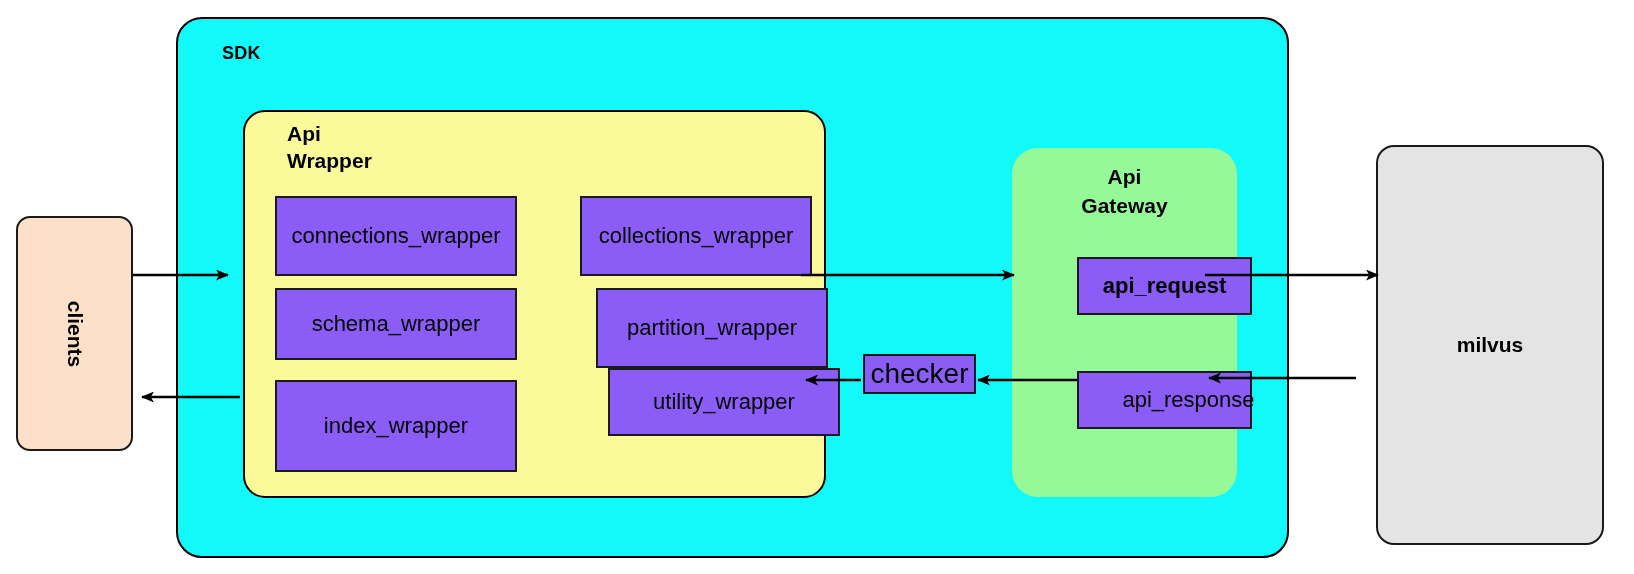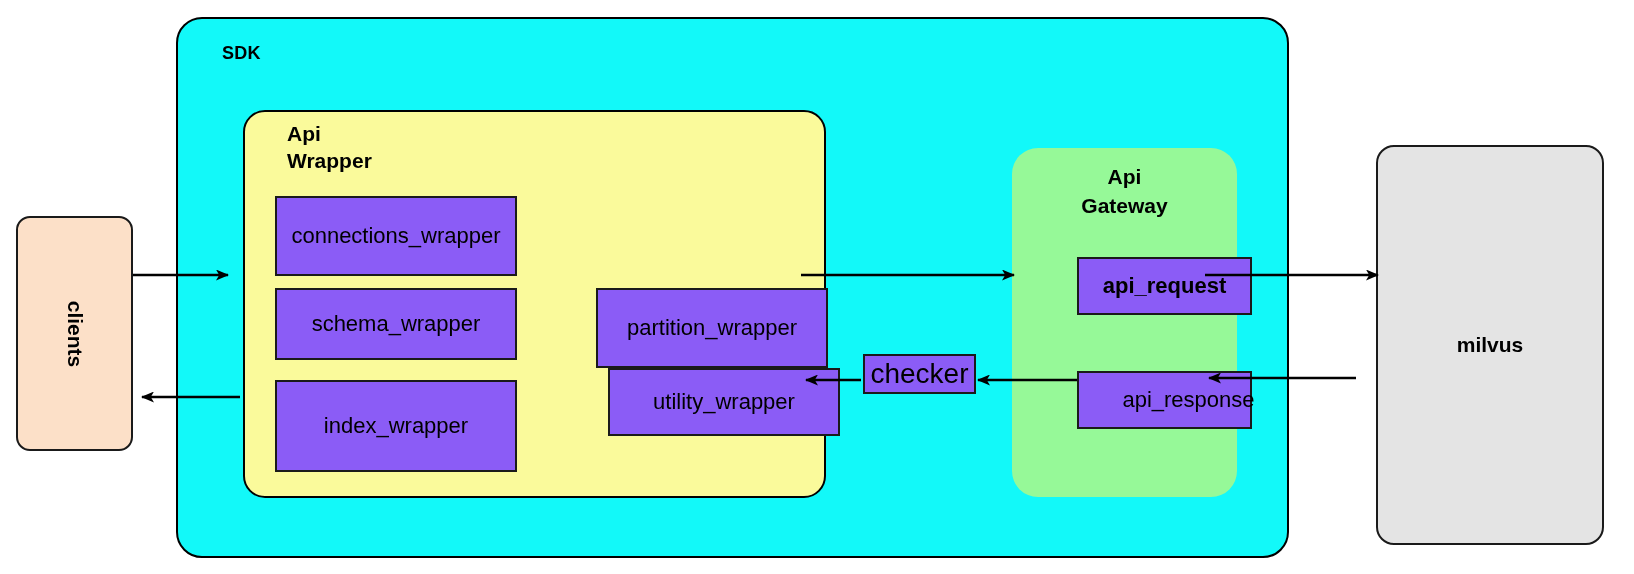--- a/index.html
+++ b/index.html
@@ -145,20 +145,23 @@
   <div class="node sdk-box">
     <span class="sdk-label">SDK</span>
 
     <div class="node apiwrapper-box" style="left:65px; top:91px;">
       <span class="apiwrapper-label">Api
 Wrapper</span>
 
       <div class="leaf" style="left:30px;  top:84px;  width:242px; height:80px;">
         <span>connections_wrapper</span>
       </div>
+      <div class="leaf" style="left:335px; top:84px;  width:232px; height:80px;">
+        <span>collections_wrapper</span>
+      </div>
 
       <div class="leaf" style="left:30px;  top:176px; width:242px; height:72px;">
         <span>schema_wrapper</span>
       </div>
       <div class="leaf" style="left:335px; top:176px; width:232px; height:80px;margin-left:16px;">
         <span>partition_wrapper</span>
       </div>
 
       <div class="leaf" style="left:30px;  top:268px; width:242px; height:92px;">
         <span>index_wrapper</span>

